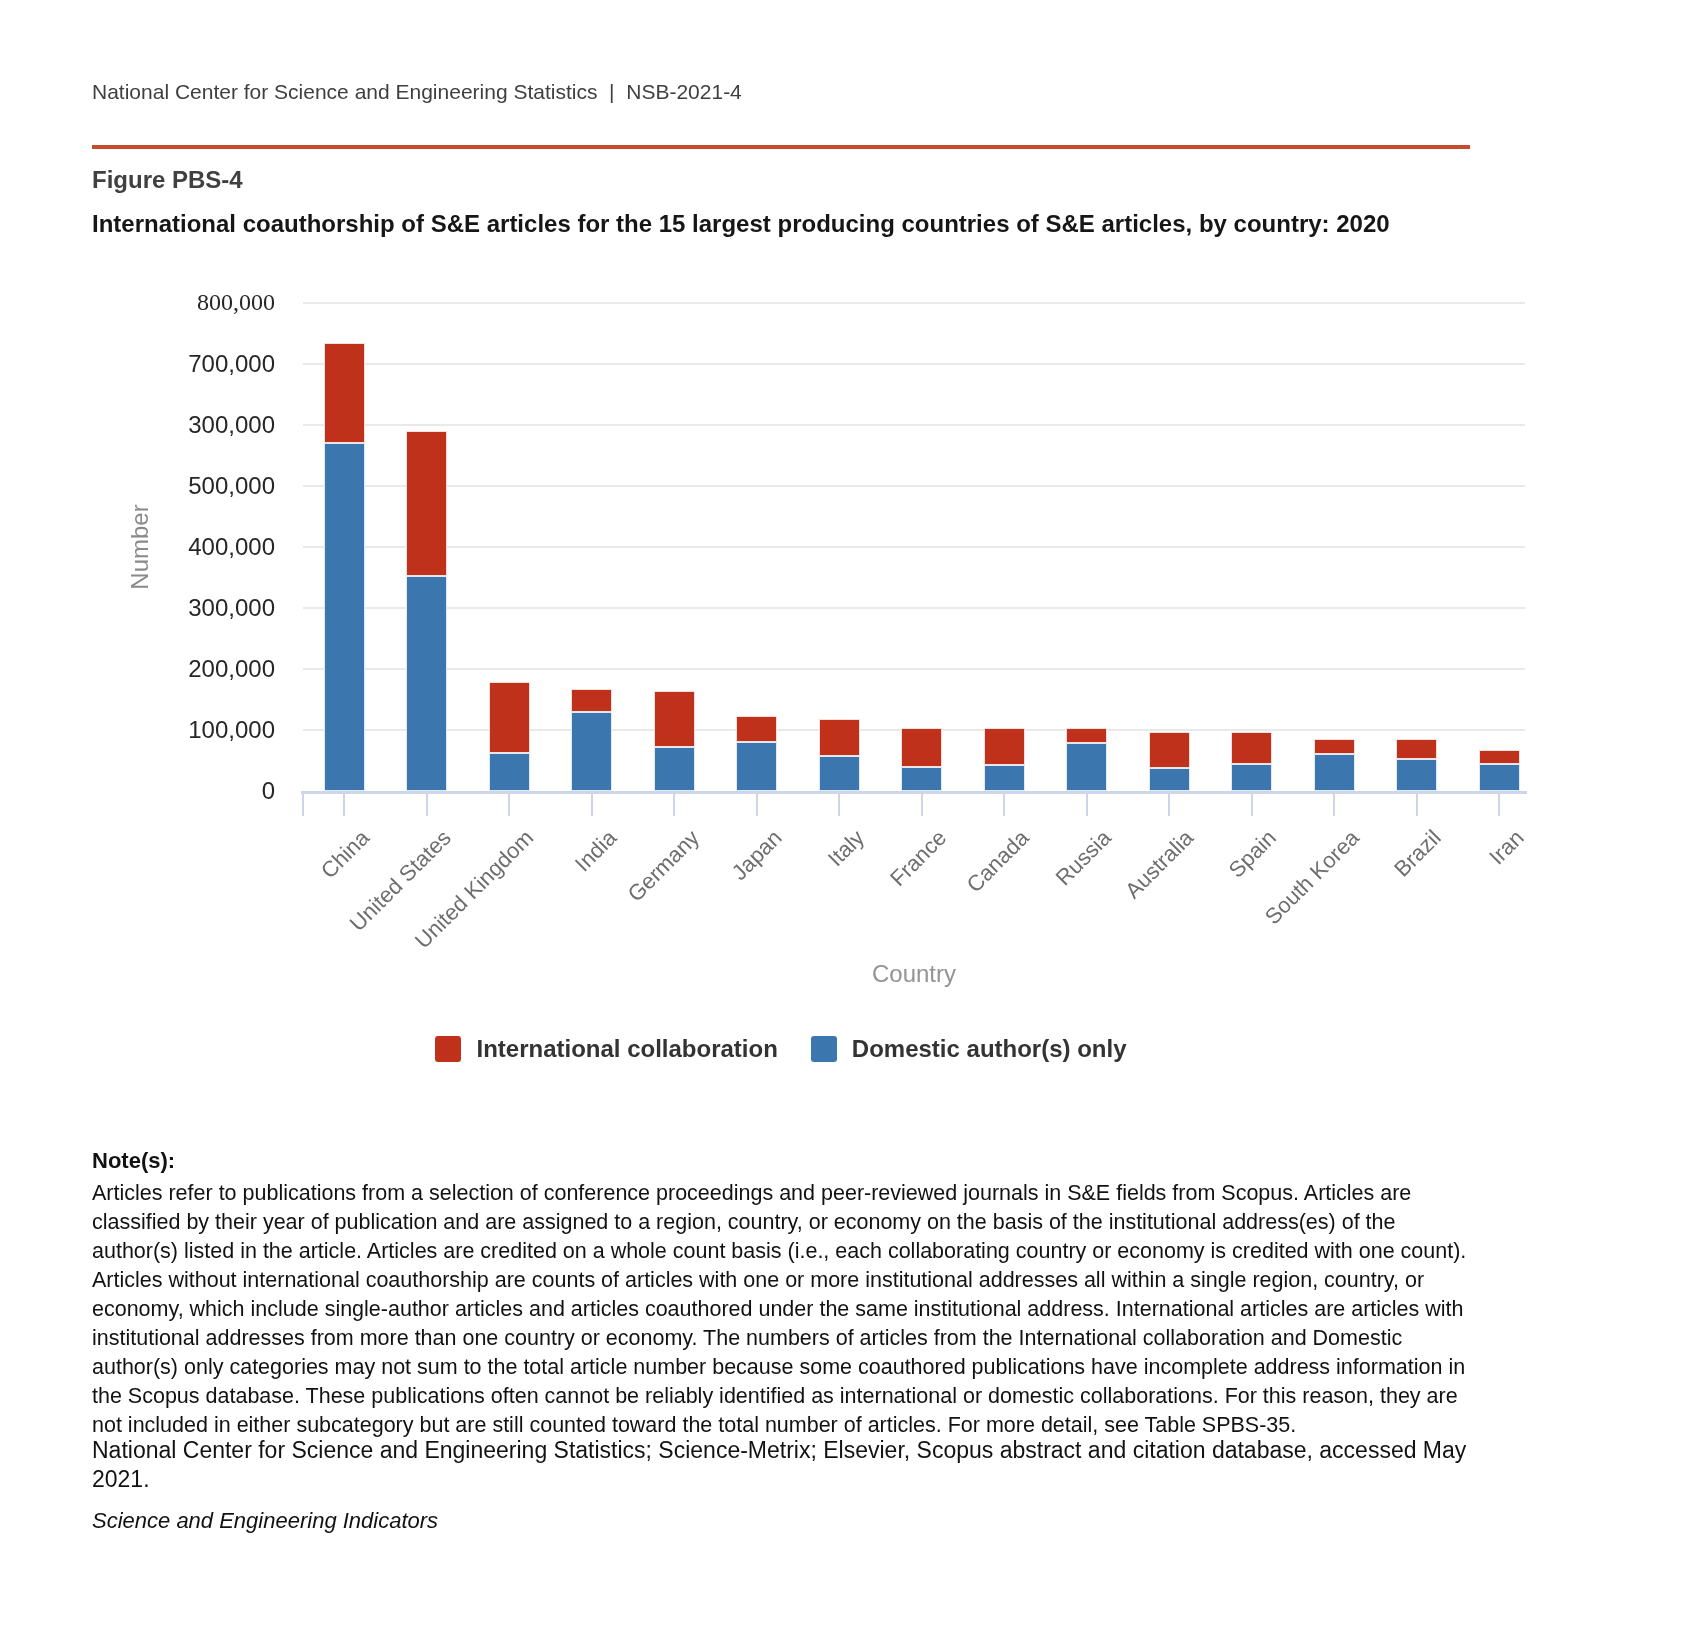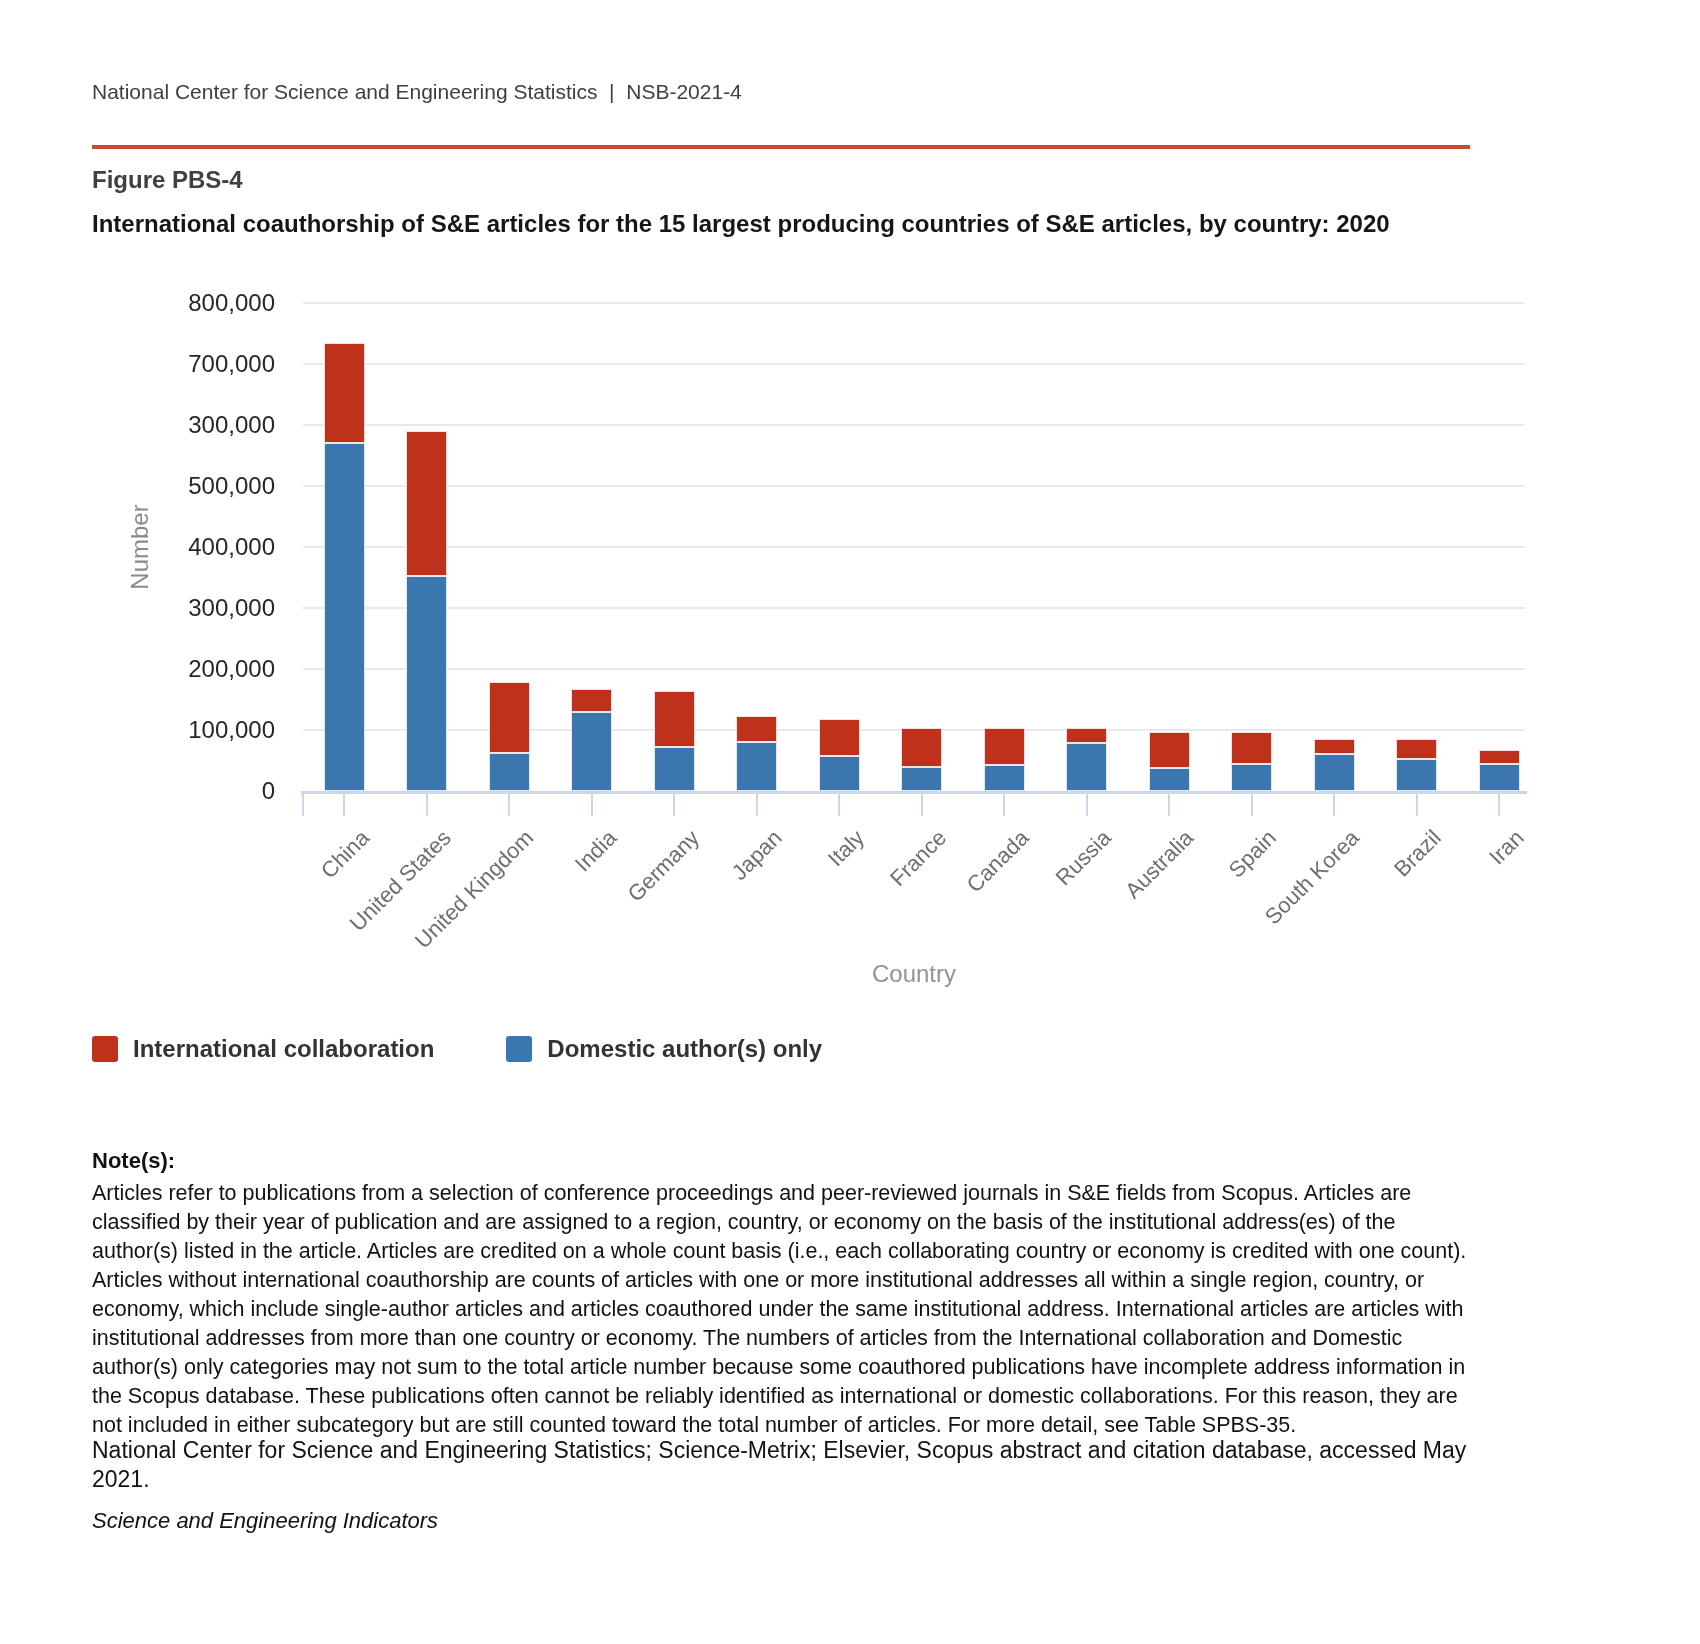--- a/index.html
+++ b/index.html
@@ -12,21 +12,21 @@
   .figure-title{position:absolute;left:92px;top:210px;width:1390px;font-size:24px;font-weight:bold;color:#161616;}
 
   .chart-canvas{position:absolute;left:0;top:260px;width:1700px;height:830px;}
   .chart-canvas > div{position:absolute;}
   .ytick{font-size:24px;color:#262626;text-align:right;}
   .xlab{font-size:22px;color:#6e6e6e;transform:rotate(-45deg);transform-origin:100% 0;white-space:nowrap;}
   .seg{border:1px solid rgba(255,255,255,0.85);box-sizing:border-box;}
   .y-axis-title{left:140px;top:287px;transform:translate(-50%,-50%) rotate(-90deg);white-space:nowrap;font-size:24px;color:#8a8a8a;}
   .x-axis-title{left:303px;top:700px;width:1222px;text-align:center;font-size:24px;color:#939393;}
 
-  .legend{position:absolute;left:92px;top:1035px;width:1378px;display:flex;justify-content:flex-start;gap:72px;}
+  .legend{position:absolute;left:92px;top:1035px;width:1378px;display:flex;justify-content:center;gap:33px;}
   .legend-item{display:flex;align-items:center;gap:15px;cursor:default;}
   .legend-item .swatch{width:26px;height:26px;border-radius:3px;display:inline-block;}
   .legend-item span:last-child{font-size:24px;font-weight:bold;color:#333333;}
 
   .notes{position:absolute;left:92px;top:1144px;width:1384px;color:#121212;}
   .notes .block-label{font-size:22px;font-weight:bold;margin:4px 0 5px 0;}
   .notes .block-text{font-size:21.5px;line-height:29px;}
   .sources{position:absolute;left:92px;top:1436px;width:1384px;color:#121212;}
   .sources .block-label{font-size:22px;font-weight:bold;margin:0 0 5px 0;}
   .sources .block-text{font-size:23px;line-height:29px;}
@@ -55,21 +55,21 @@
       <div style="left: 303px; top: 103px; width: 1222px; height: 2px; background: rgb(233, 233, 233);"></div>
       <div style="left: 303px; top: 42px; width: 1222px; height: 2px; background: rgb(233, 233, 233);"></div>
       <div class="ytick" style="left: 113px; top: 517px; width: 162px;">0</div>
       <div class="ytick" style="left: 113px; top: 456px; width: 162px;">100,000</div>
       <div class="ytick" style="left: 113px; top: 395px; width: 162px;">200,000</div>
       <div class="ytick" style="left: 113px; top: 334px; width: 162px;">300,000</div>
       <div class="ytick" style="left: 113px; top: 273px; width: 162px;">400,000</div>
       <div class="ytick" style="left: 113px; top: 212px; width: 162px;">500,000</div>
       <div class="ytick" style="left: 113px; top: 151px; width: 162px;">300,000</div>
       <div class="ytick" style="left: 113px; top: 90px; width: 162px;">700,000</div>
-      <div class="ytick" style="left: 113px; top: 29px; width: 162px;">800,000</div>
+      <div class="ytick" style="left: 113px; top: 29px; width: 162px; font-family: Liberation Serif, serif;">800,000</div>
       <div style="left: 301px; top: 531px; width: 1226px; height: 3px; background: rgb(205, 214, 232);"></div>
       <div style="left: 302px; top: 534px; width: 2px; height: 22px; background: rgb(205, 214, 232);"></div>
       <div class="seg" style="left: 323.5px; top: 182.69px; width: 41px; height: 348.31px; background: rgb(59, 118, 175);"></div>
       <div class="seg" style="left: 323.5px; top: 82.65px; width: 41px; height: 100.04px; background: rgb(192, 49, 27);"></div>
       <div style="left: 343px; top: 534px; width: 2px; height: 22px; background: rgb(205, 214, 232);"></div>
       <div class="xlab" style="top: 565px; right: 1344px;">China</div>
       <div class="seg" style="left: 406px; top: 316.28px; width: 41px; height: 214.72px; background: rgb(59, 118, 175);"></div>
       <div class="seg" style="left: 406px; top: 171.1px; width: 41px; height: 145.18px; background: rgb(192, 49, 27);"></div>
       <div style="left: 425.5px; top: 534px; width: 2px; height: 22px; background: rgb(205, 214, 232);"></div>
       <div class="xlab" style="top: 565px; right: 1261.5px;">United States</div>

